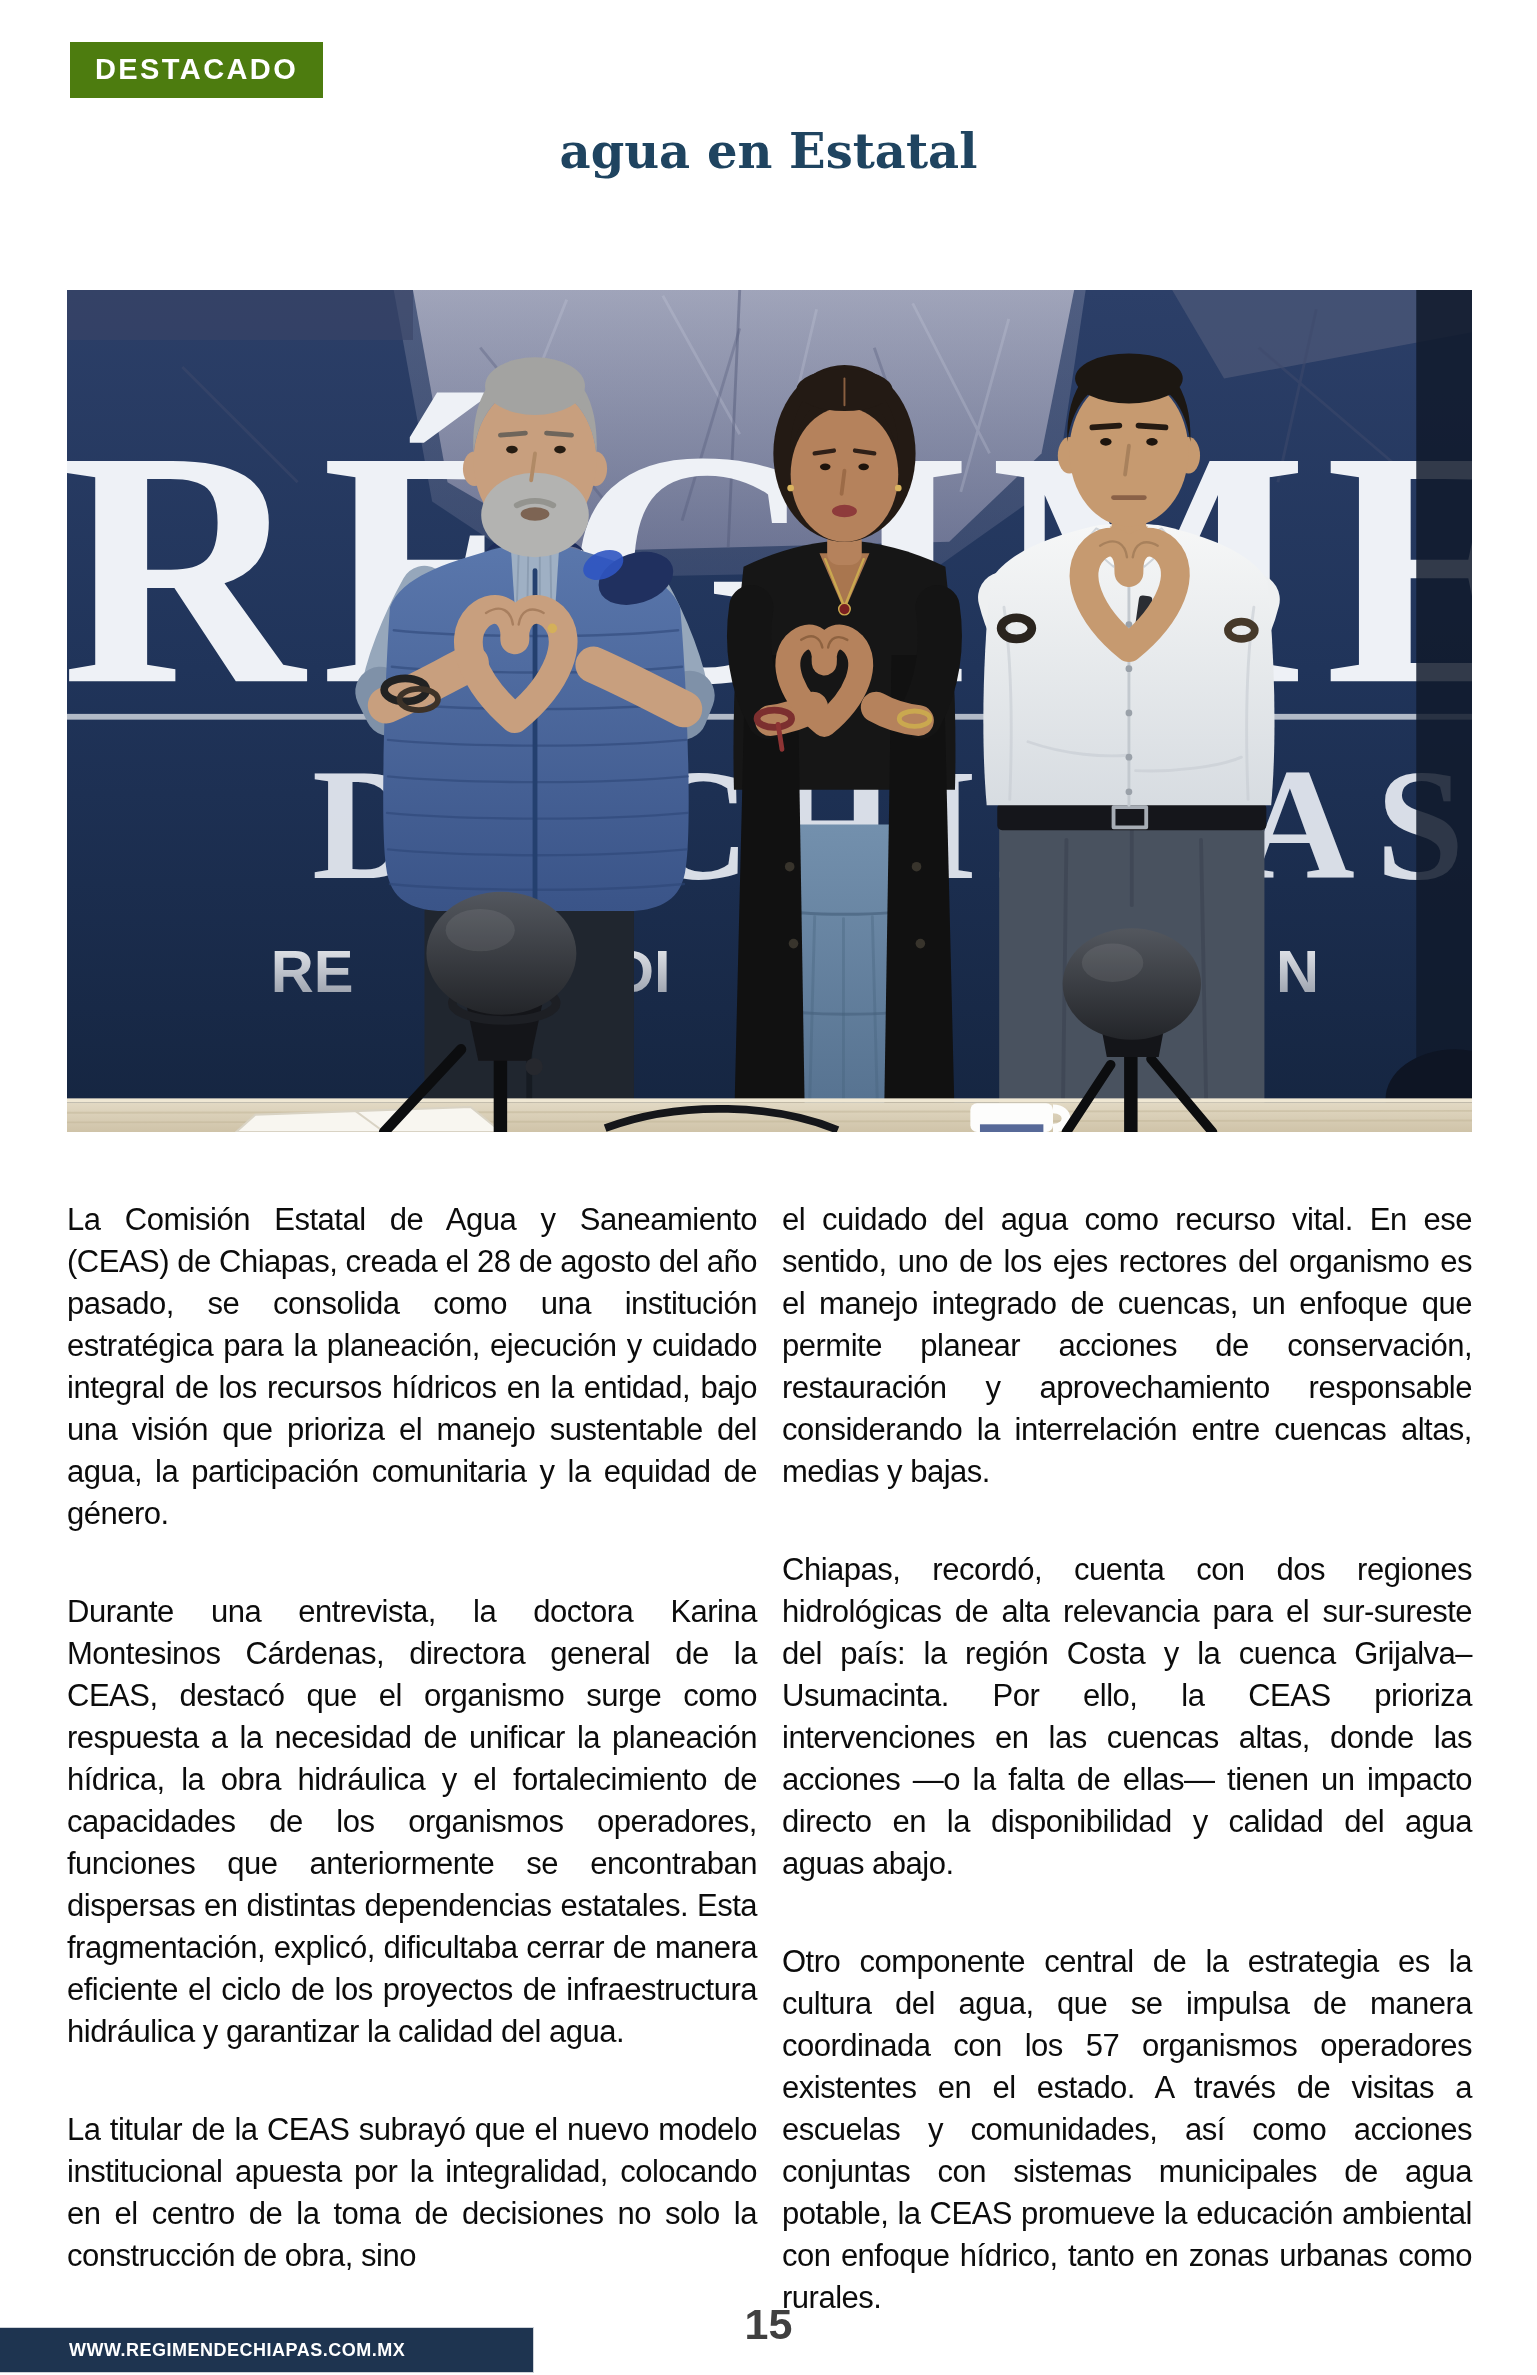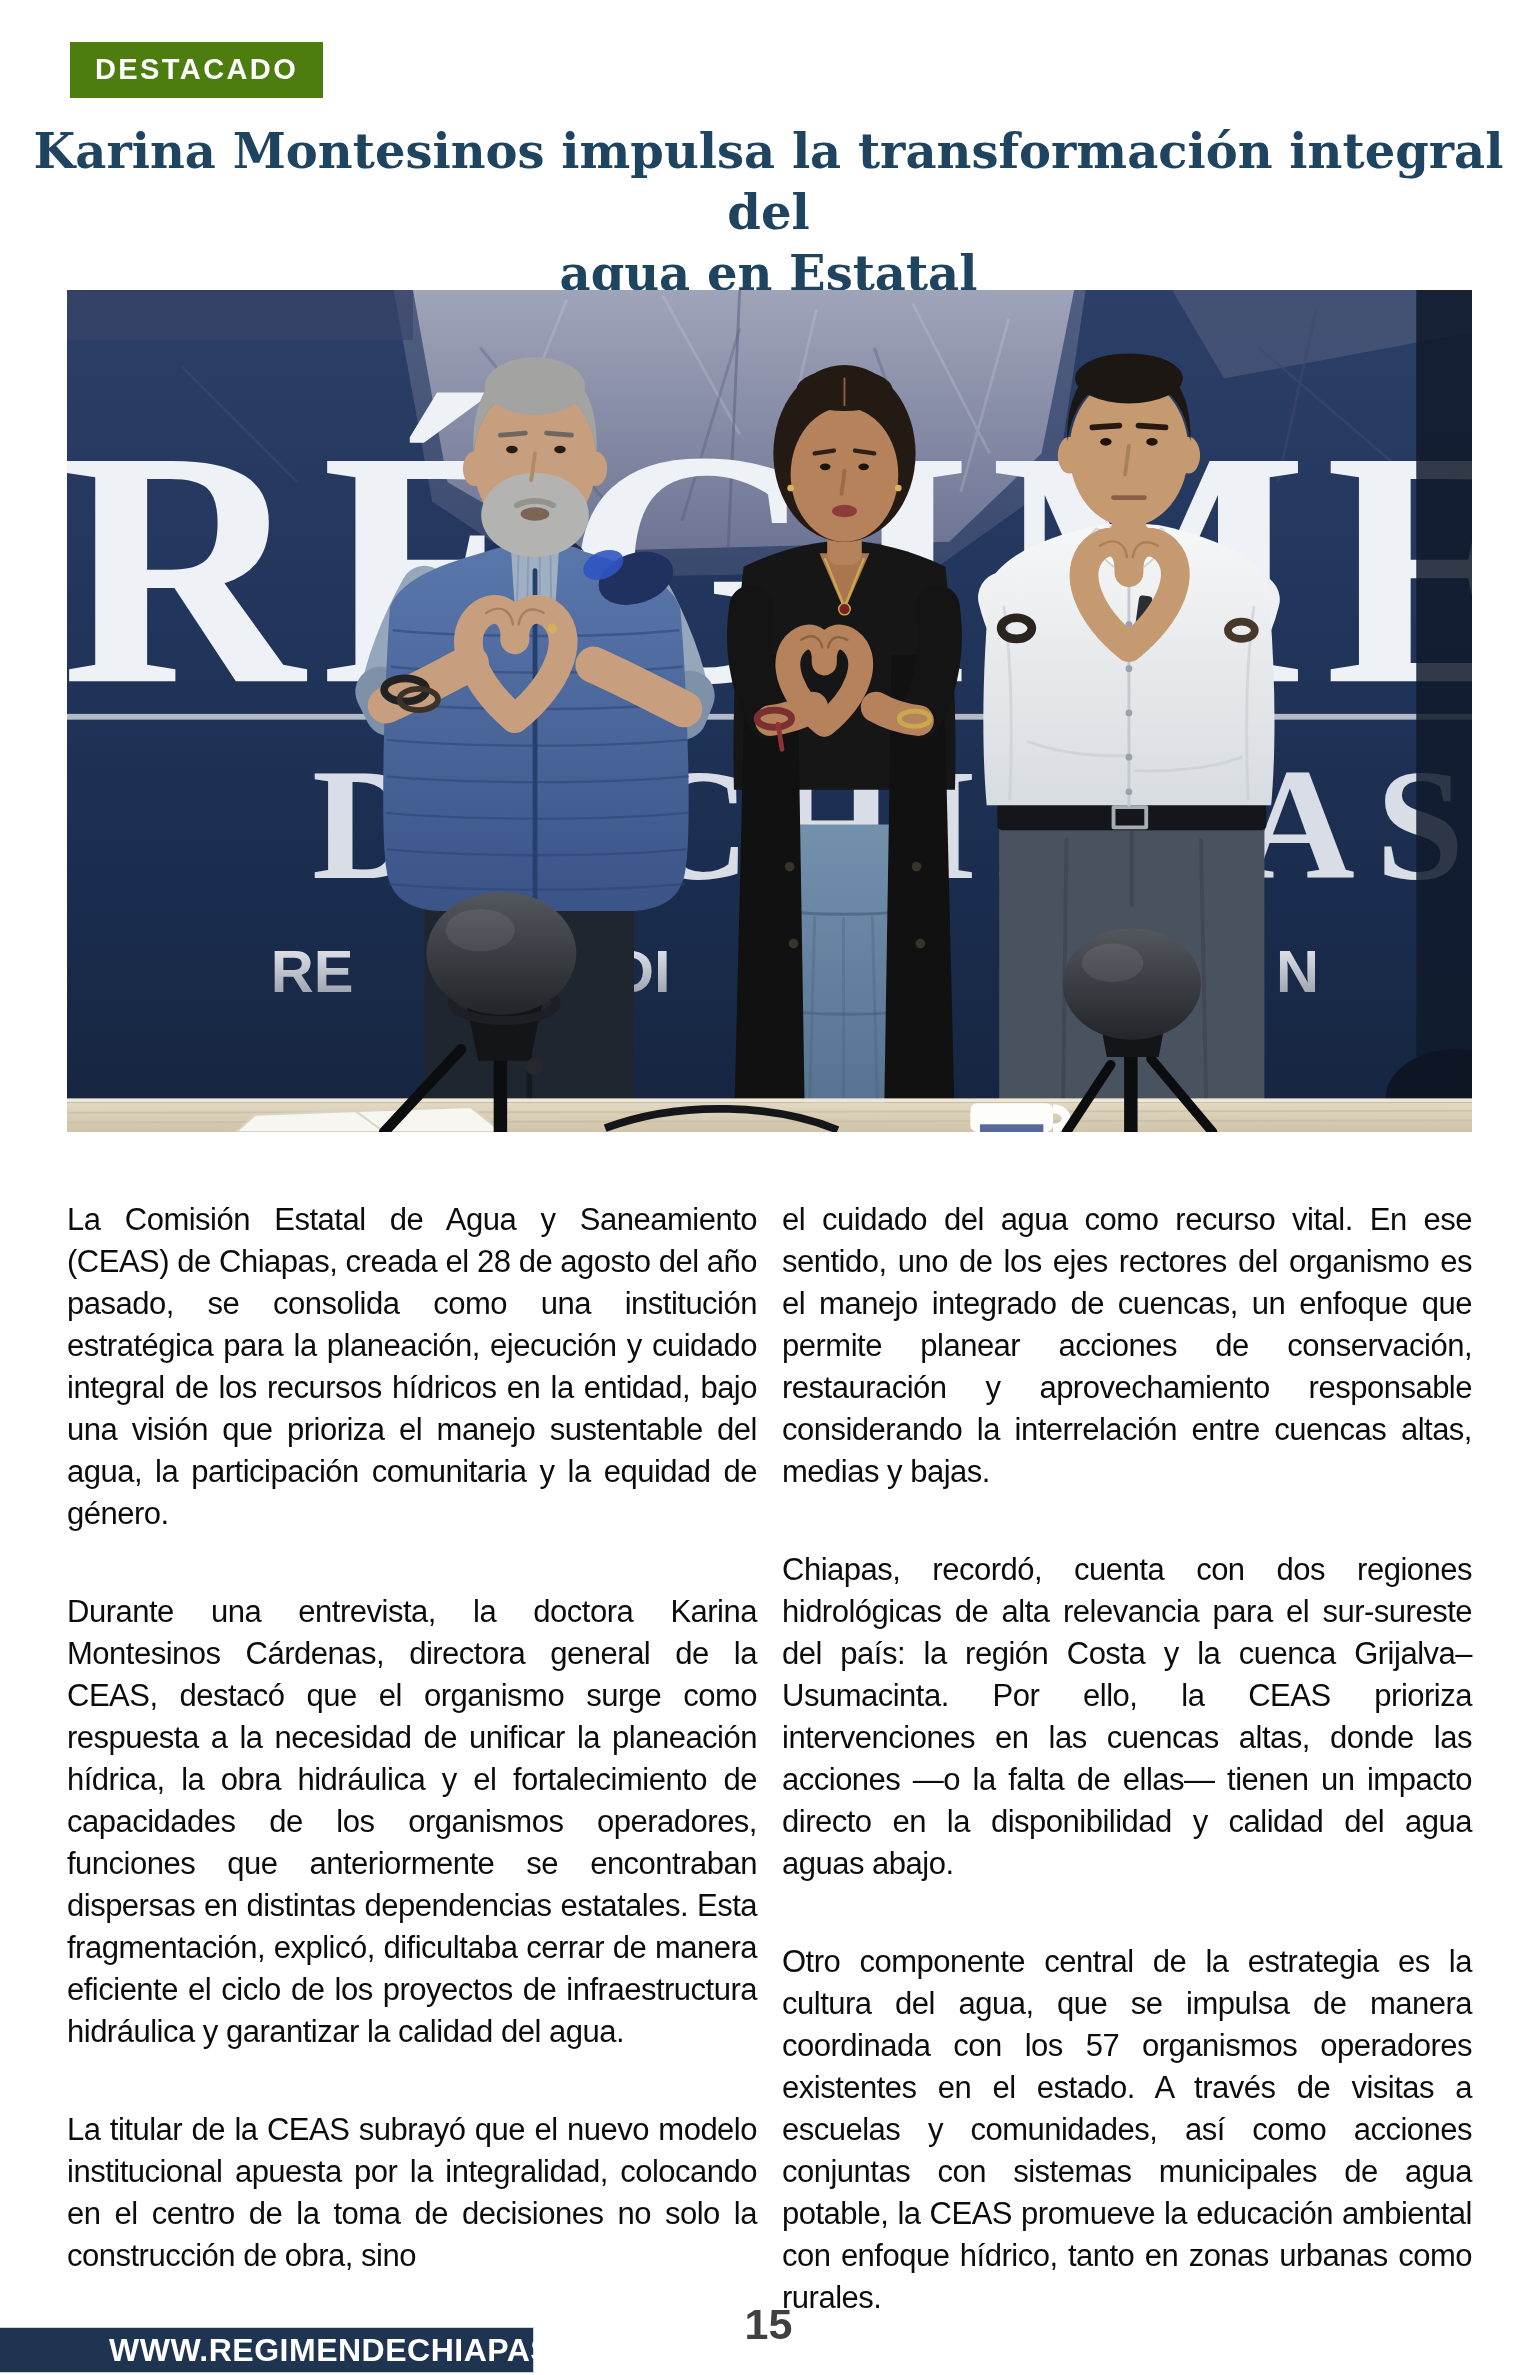--- a/index.html
+++ b/index.html
@@ -13,33 +13,32 @@
   .photo{position:absolute;left:67px;top:290px;width:1405px;height:842px;overflow:hidden;
          background:#1f3356;}
   .photo svg{display:block;width:100%;height:100%;}
   .columns{position:absolute;left:67px;top:1199px;width:1405px;display:flex;gap:25px;}
   .col{width:690px;}
   .col p{margin:0 0 56px 0;font-size:31px;line-height:42px;text-align:justify;color:#0c0c0c;
          letter-spacing:-0.5px;}
   .footer-bar{position:absolute;left:0;top:2327px;width:534px;height:46px;background:#1e3450;
               border:1.9px solid #cdd2d8;border-left:none;box-sizing:border-box;display:flex;
               align-items:center;padding-left:69px;}
-  .footer-bar span{color:#ffffff;font-weight:bold;font-size:32px;letter-spacing:0.5px;margin-left:40px;}
+  .footer-bar span{color:#ffffff;font-weight:bold;font-size:18px;letter-spacing:0.5px;}
   .page-num{position:absolute;left:0;right:0;top:2300px;text-align:center;font-weight:bold;
             font-size:43px;color:#404040;}
 </style>
 </head>
 <body>
 
 <div class="page">
 
   <div class="badge">DESTACADO</div>
 
   <h1 class="headline" style="margin:0;">
-    <span style="display:block">Karina Montesinos impulsa la transformación integral del</span>
     <span style="display:block">agua en Estatal</span>
   </h1>
 
   <div class="photo">
     <svg viewBox="0 0 1462 876" preserveAspectRatio="none">
       <defs>
         <linearGradient id="bgMain" x1="0" y1="0" x2="0" y2="1">
           <stop offset="0" stop-color="#2c3f68"></stop>
             <stop offset="0.45" stop-color="#20345a"></stop>
             <stop offset="1" stop-color="#152540"></stop>

